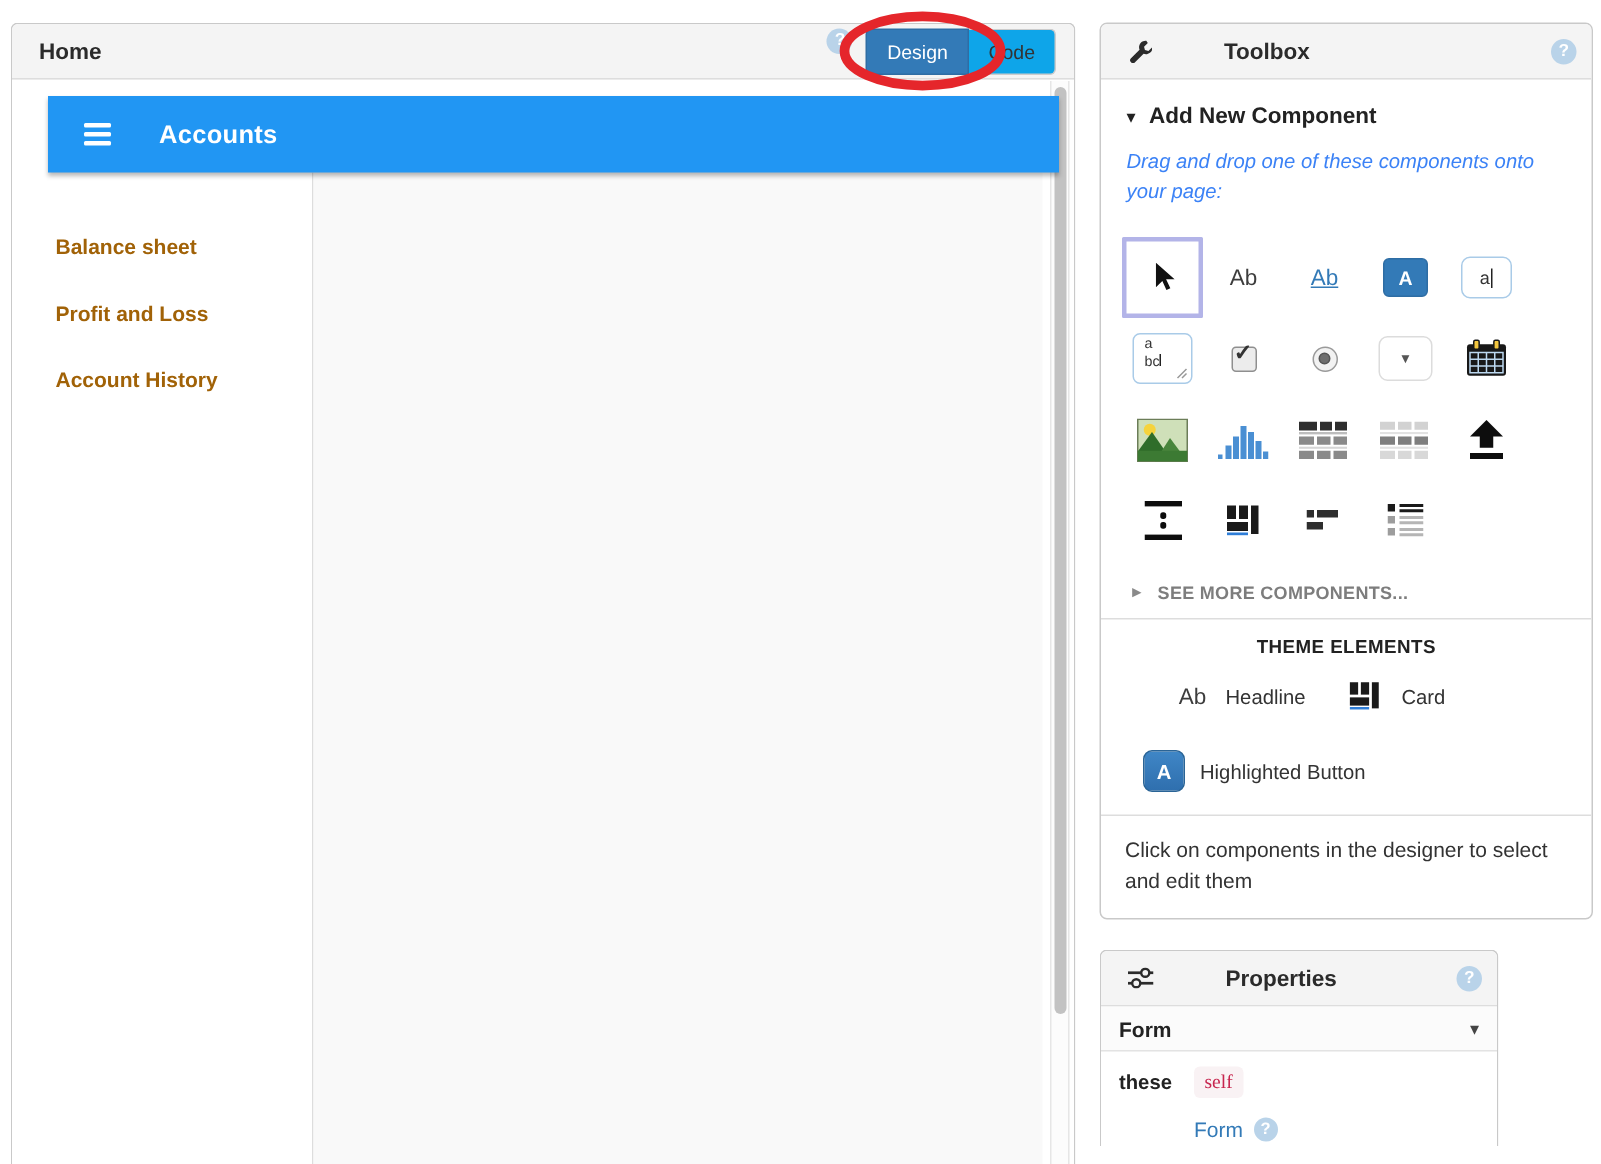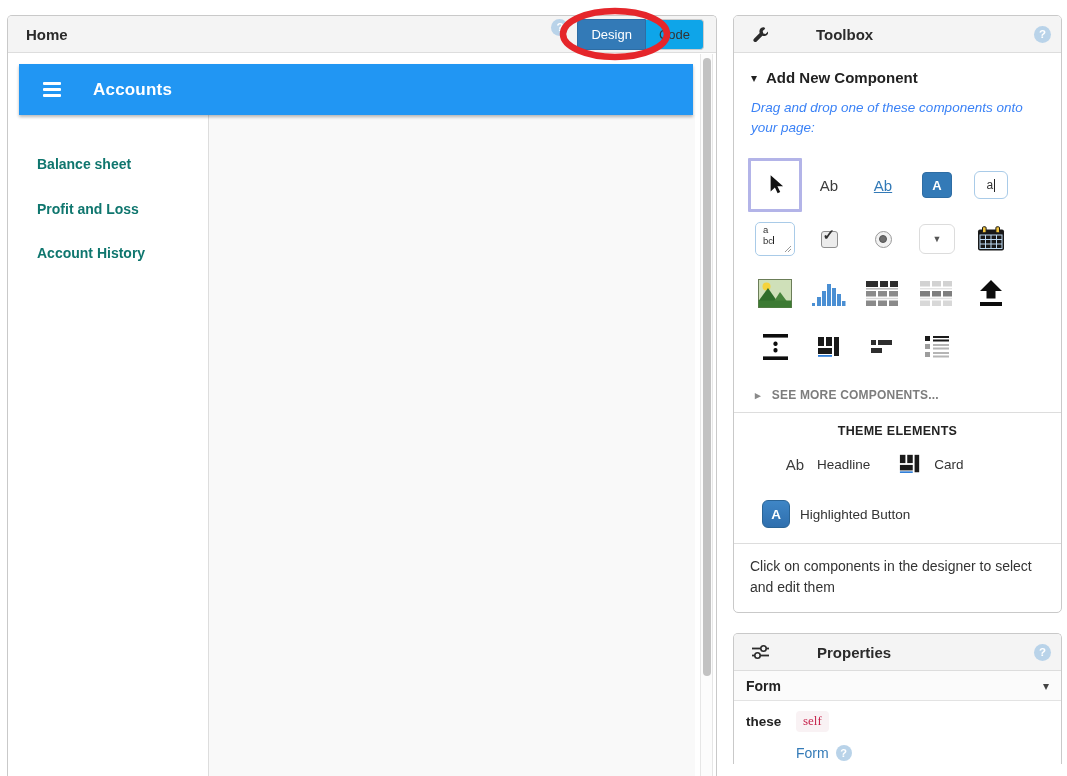--- a/index.html
+++ b/index.html
@@ -16,27 +16,27 @@
   #home-panel { left:7px; top:15px; width:710px; bottom:0; border-bottom:none; border-radius:5px 5px 0 0; }
   #home-header { padding-left:18px; }
   #home-header .panel-title { margin-left:0; }
   #home-header-right { margin-left:auto; display:flex; align-items:flex-start; gap:9px; padding-right:2px; }
   .seg-group { display:flex; }
   .seg-btn { font-size:13px; padding:6px 13px; line-height:17px; cursor:pointer; }
   .seg-btn.active { background:#337ab7; color:#fff; border:1px solid #2e6da4; border-radius:4px 0 0 4px; }
   .seg-btn.inactive { background:#0ea5e9; color:#333; border:1px solid #ccc; border-left:none; border-radius:0 4px 4px 0; }
 
   #home-canvas { position:absolute; left:1px; right:1px; top:38px; bottom:0; background:#fff; }
-  #app-bar { position:absolute; left:10px; top:10px; width:674px; height:51px; background:#2196f3;
+  #app-bar { position:absolute; left:23px; top:10px; width:674px; height:51px; background:#2196f3;
              box-shadow:0 2px 3px rgba(0,0,0,.28); display:flex; align-items:center; color:#fff; z-index:2; }
   #hamburger { margin-left:24px; width:18px; display:flex; flex-direction:column; gap:3.5px; cursor:pointer; }
   #hamburger span { height:2.6px; background:#fff; border-radius:1px; }
   #app-title { margin-left:32px; font-size:17px; font-weight:bold; letter-spacing:.2px; }
   #app-sidebar { position:absolute; left:10px; top:61px; width:190px; bottom:0; background:#fff; border-right:1px solid #ddd; padding:27px 0 0 18px; }
-  .app-link { height:44.5px; display:flex; align-items:center; font-size:14px; font-weight:bold; color:#0f766e; cursor:pointer; }
+  .app-link { height:44.5px; display:flex; align-items:center; font-size:14px; font-weight:bold; color:#a16207; cursor:pointer; }
   #app-content { position:absolute; left:200px; top:61px; width:486px; bottom:0; background:#f9f9f9; }
   #canvas-scrollbar { position:absolute; right:2px; top:0; bottom:0; width:13px; background:#fcfcfc; border-left:1px solid #e6e6e6; border-right:1px solid #e6e6e6; }
   #canvas-scrollbar .thumb { position:absolute; left:2px; top:4px; width:8px; height:618px; background:#c2c2c2; border-radius:4px; cursor:pointer; }
 
   
   #annotation-ellipse { position:absolute; left:558px; top:7px; width:114px; height:54px; z-index:50; pointer-events:none; }
 
   
   #toolbox-panel { left:733px; top:15px; width:329px; height:598px; display:flex; flex-direction:column; }
   #toolbox-body { padding:0 14px; flex:1; }
@@ -74,21 +74,21 @@
   .toolbox-divider { border:none; border-top:1px solid #ddd; margin:10px -14px 0; }
   #theme-elements-title { text-align:center; font-size:12.5px; font-weight:bold; color:#222; letter-spacing:.3px; margin-top:11px; }
   #theme-row { display:flex; align-items:center; margin:15px 0 0 34px; }
   #theme-row .t-label { font-size:13.5px; color:#333; }
   #highlighted-row { display:flex; align-items:center; gap:10px; margin:25px 0 0 14px; }
   .hl-button { width:28px; height:28px; border-radius:6px; background:linear-gradient(#3f86c6,#2f6fae); border:1px solid #2a6496;
                color:#fff; font-weight:bold; font-size:13.5px; display:flex; align-items:center; justify-content:center; }
   #toolbox-footer { border-top:1px solid #ddd; padding:12px 16px 14px; font-size:14px; color:#333; line-height:1.5; }
 
   
-  #properties-panel { left:733px; top:633px; width:329px; bottom:12px; border-bottom:none; border-radius:5px 5px 0 0; }
+  #properties-panel { left:733px; top:633px; width:266px; bottom:12px; border-bottom:none; border-radius:5px 5px 0 0; }
   #prop-group-row { height:30px; display:flex; align-items:center; padding:0 12px; background:#fbfbfb;
                     border-bottom:1px solid #e3e3e3; cursor:pointer; }
   #prop-group-row .g-label { font-size:14px; font-weight:bold; color:#222; }
   #prop-group-row .caret { margin-left:auto; color:#444; }
   #prop-name-row { display:flex; align-items:center; padding:10px 12px 0; }
   #prop-name-row .p-label { font-size:13.5px; font-weight:bold; color:#222; width:50px; }
   .code-chip { font-family:Liberation Serif, serif; font-size:13px; color:#c7254e; background:#f9f2f4;
                padding:2px 7px 3px; border-radius:4px; }
   #prop-link-row { display:flex; align-items:center; gap:7px; padding:13px 0 0 62px; }
   #prop-link-row .form-link { font-size:14px; color:#337ab7; cursor:pointer; }

